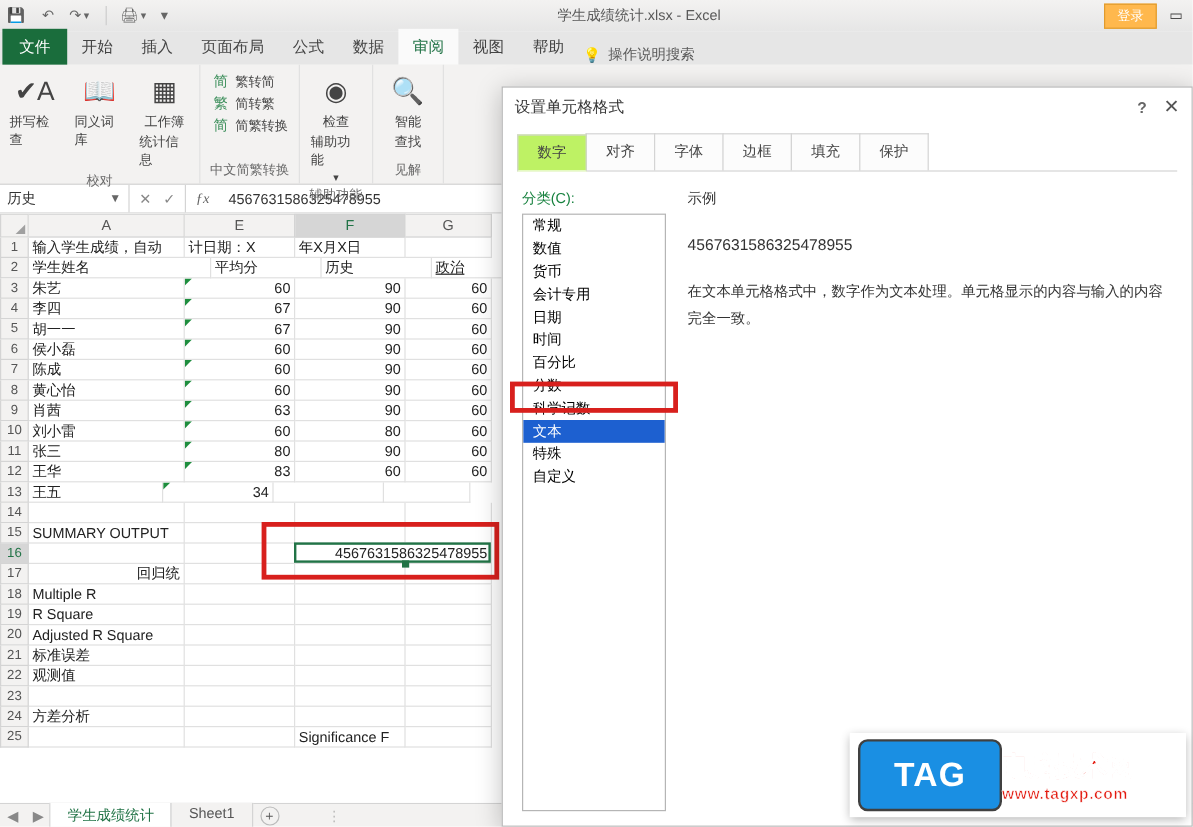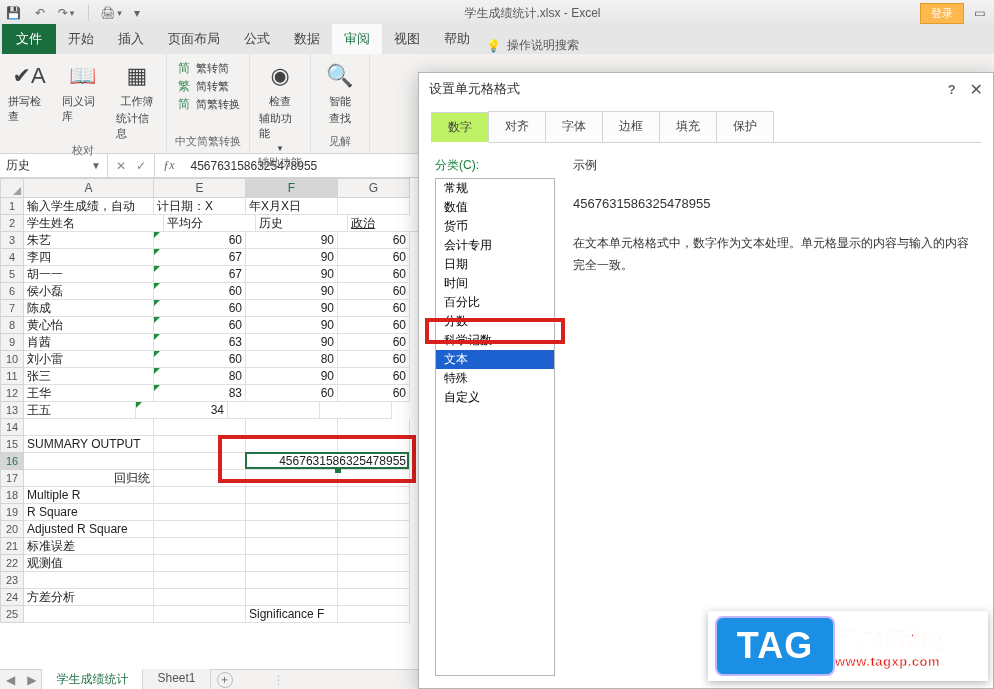--- a/index.html
+++ b/index.html
@@ -89,21 +89,21 @@
 .li{ padding:1px 8px; cursor:default;}
 .li.sel{ background:#1d60d0; color:#fff;}
 .previewcol{ flex:1; font-size:12px; color:#333;}
 .plabel{ margin-bottom:22px;}
 .psample{ margin-bottom:22px; font-size:13px;}
 .pdesc{ line-height:1.8;}
 .redbox2 { position:absolute; border:4px solid #d8201d; pointer-events:none;}
 
 
 .tagbox{ position:absolute; right:6px; bottom:8px; width:280px; height:70px; border:1px solid rgba(255,255,255,.6); background:rgba(255,255,255,.35); display:flex; align-items:center; box-shadow:0 2px 8px rgba(0,0,0,.3);}
-.tagblue{ width:120px; height:60px; margin-left:6px; background:#1a8fe3; border-radius:8px; display:flex; align-items:center; justify-content:center; color:#fff; font-weight:900; font-size:36px; letter-spacing:1px; border:2px solid #c4b5fd;}
+.tagblue{ width:120px; height:60px; margin-left:6px; background:#1a8fe3; border-radius:8px; display:flex; align-items:center; justify-content:center; color:#fff; font-weight:900; font-size:28px; letter-spacing:1px; border:2px solid #404040;}
 .tagtxt{ display:flex; flex-direction:column; }
 .tagtxt .t1{ color:#e3190e; font-weight:900; font-size:22px; -webkit-text-stroke:1px #fff;}
 .tagtxt .t2{ color:#e3190e; font-size:13px; -webkit-text-stroke:.5px #fff; font-weight:bold; letter-spacing:.5px;}
 </style>
 </head>
 <body>
 
 <div class="titlebar">
   <div class="qat">
     <span class="qat-icon">💾</span>
@@ -247,21 +247,21 @@
       <div class="rowhead">25</div>
     </div>
   <div class="cells" id="cells">
       <div class="row">
         <div class="cell" style="width: 130px;">输入学生成绩，自动</div>
         <div class="cell" style="width: 92px;">计日期：X</div>
         <div class="cell" style="width: 92px;">年X月X日</div>
         <div class="cell" style="width: 72px;"></div>
       </div>
       <div class="row">
-        <div class="cell" style="width: 140px;">学生姓名</div>
+        <div class="cell" style="width: 152px;">学生姓名</div>
         <div class="cell" style="width: 92px;">平均分</div>
         <div class="cell" style="width: 92px;">历史</div>
         <div class="cell" style="width: 72px; text-decoration: underline;">政治</div>
       </div>
       <div class="row">
         <div class="cell" style="width: 130px;">朱艺</div>
         <div class="cell ra greentri" style="width: 92px;">60</div>
         <div class="cell ra" style="width: 92px;">90</div>
         <div class="cell ra" style="width: 72px;">60</div>
       </div>

